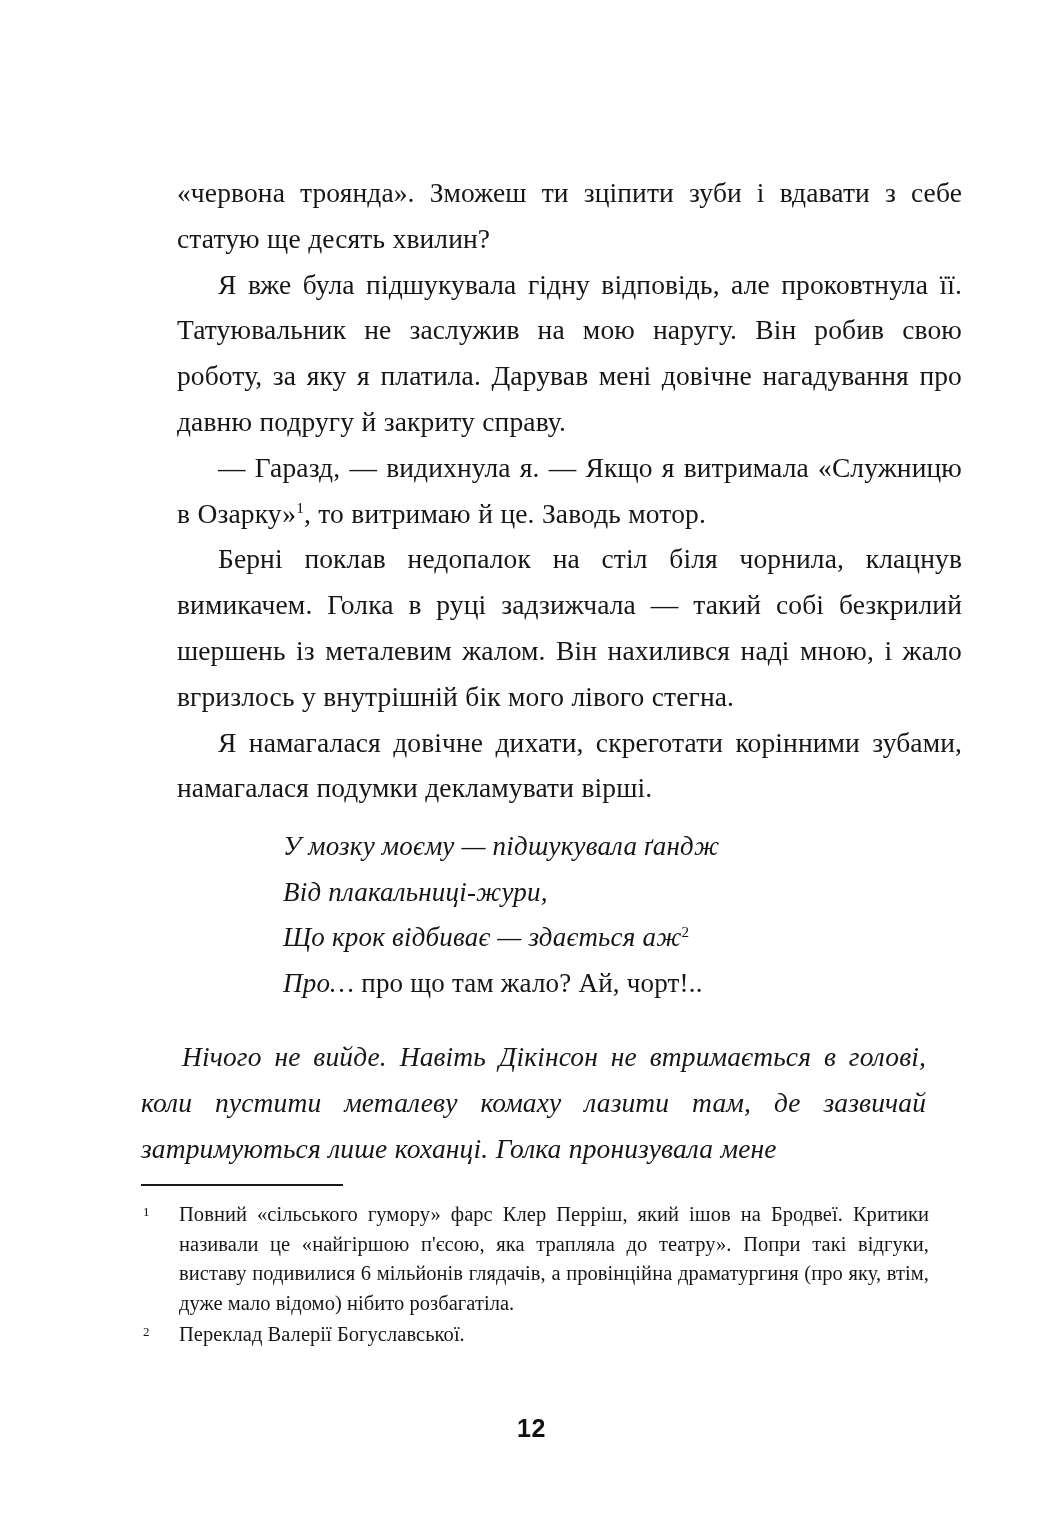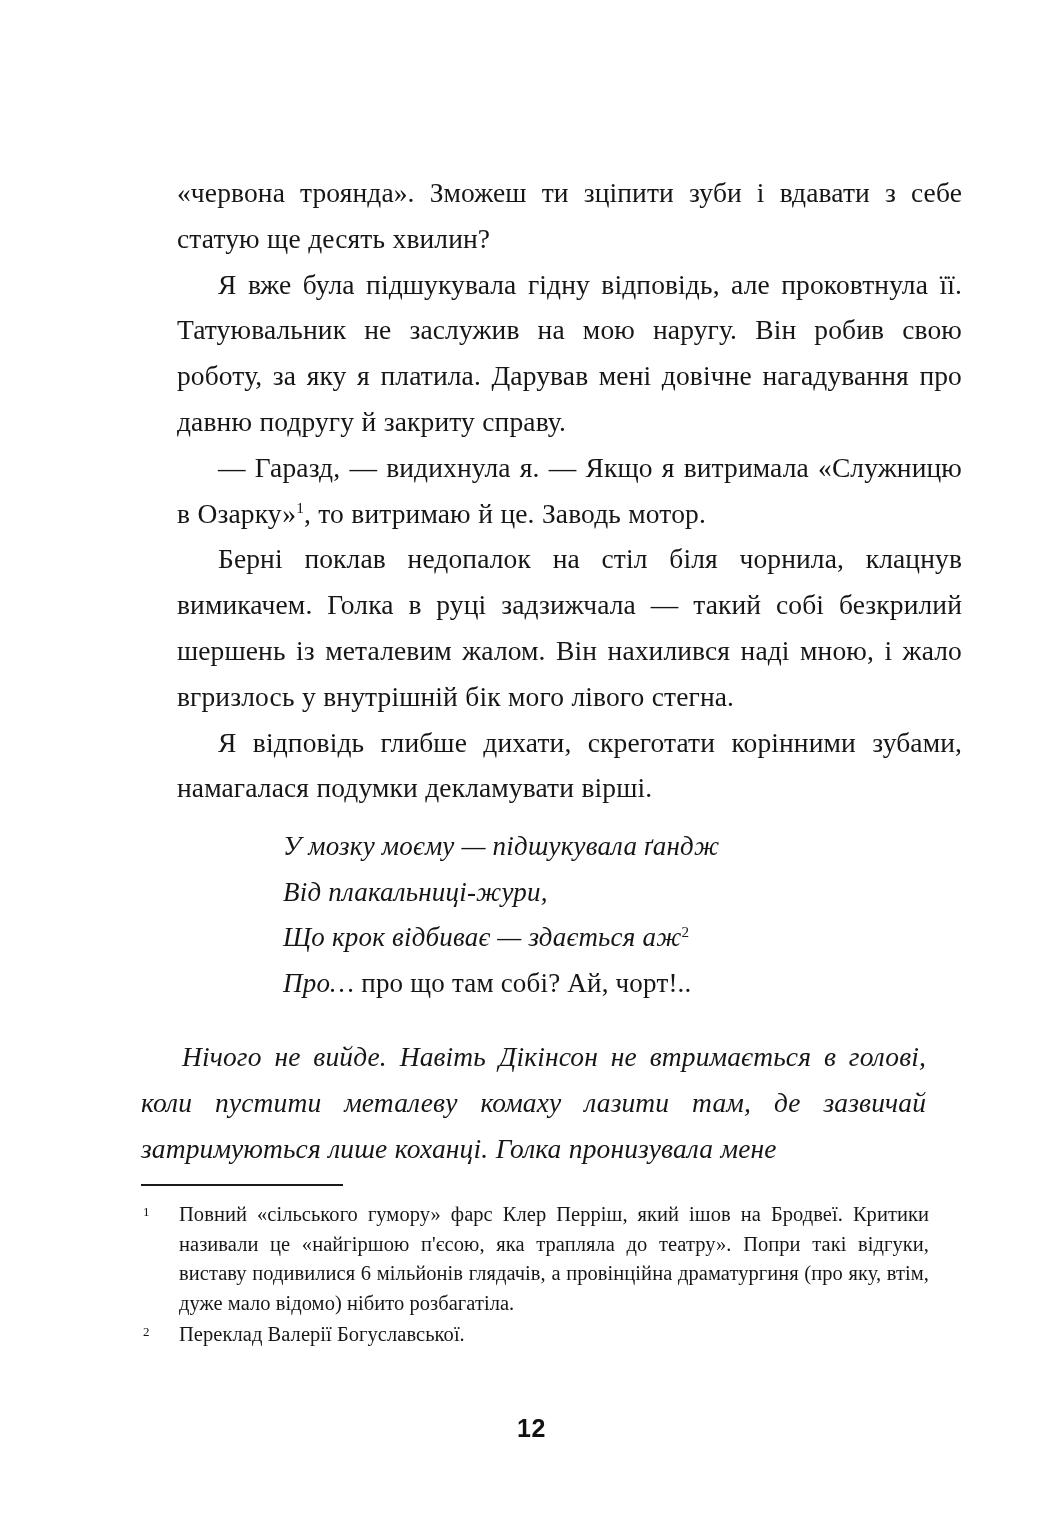--- a/index.html
+++ b/index.html
@@ -141,28 +141,28 @@
 </head>
 <body>
 
 <div class="page">
 
   <div class="text-block">
     <p class="para">«червона троянда». Зможеш ти зціпити зуби і вдавати з себе статую ще десять хвилин?</p>
     <p class="para indent">Я вже була підшукувала гідну відповідь, але проковтнула її. Татуювальник не заслужив на мою наругу. Він робив свою роботу, за яку я платила. Дарував мені довічне нагадування про давню подругу й закриту справу.</p>
     <p class="para indent"><span>— Гаразд, — видихнула я. — Якщо я витримала «Служницю в Озарку»</span><sup class="fnref">1</sup><span>, то витримаю й це. Заводь мотор.</span></p>
     <p class="para indent">Берні поклав недопалок на стіл біля чорнила, клацнув вимикачем. Голка в руці задзижчала — такий собі безкрилий шершень із металевим жалом. Він нахилився наді мною, і жало вгризлось у внутрішній бік мого лівого стегна.</p>
-    <p class="para indent">Я відповідь глибше дихати, скреготати корінними зубами, намагалася подумки декламувати вірші.</p>
+    <p class="para indent">Я намагалася довічне дихати, скреготати корінними зубами, намагалася подумки декламувати вірші.</p>
   </div>
 
   <div class="poem">
     <p class="poem-line"><span>У мозку моєму — підшукувала ґандж</span></p>
     <p class="poem-line"><span>Від плакальниці-жури,</span></p>
     <p class="poem-line"><span>Що крок відбиває — здається аж</span><sup class="fnref">2</sup></p>
-    <p class="poem-line"><span>Про… </span><span class="roman">про що там собі? Ай, чорт!..</span></p>
+    <p class="poem-line"><span>Про… </span><span class="roman">про що там жало? Ай, чорт!..</span></p>
   </div>
 
   <div class="text-block-2">
     <p class="para indent">Нічого не вийде. Навіть Дікінсон не втримається в голові, коли пустити металеву комаху лазити там, де зазвичай затримуються лише коханці. Голка пронизувала мене</p>
   </div>
 
   <div class="footnote-rule"></div>
 
   <div class="footnotes">
     <p class="footnote"><span class="fn-marker">1</span><span>Повний «сільського гумору» фарс Клер Перріш, який ішов на Бродвеї. Критики називали це «найгіршою п'єсою, яка трапляла до театру». Попри такі відгуки, виставу подивилися 6 мільйонів глядачів, а провінційна драматургиня (про яку, втім, дуже мало відомо) нібито розбагатіла.</span></p>

